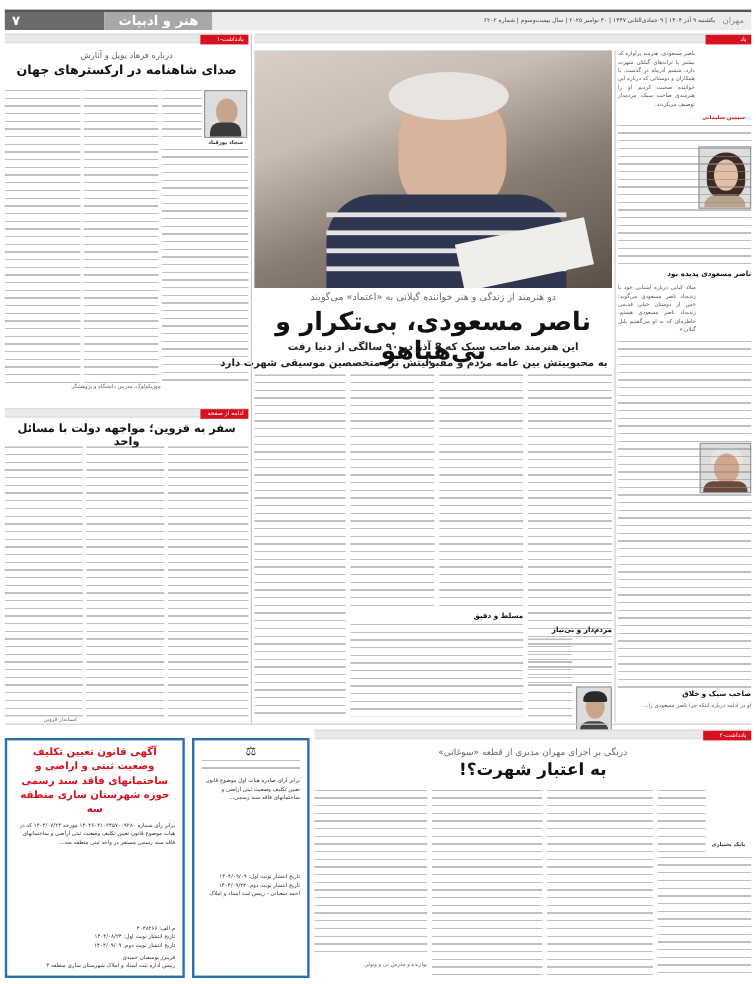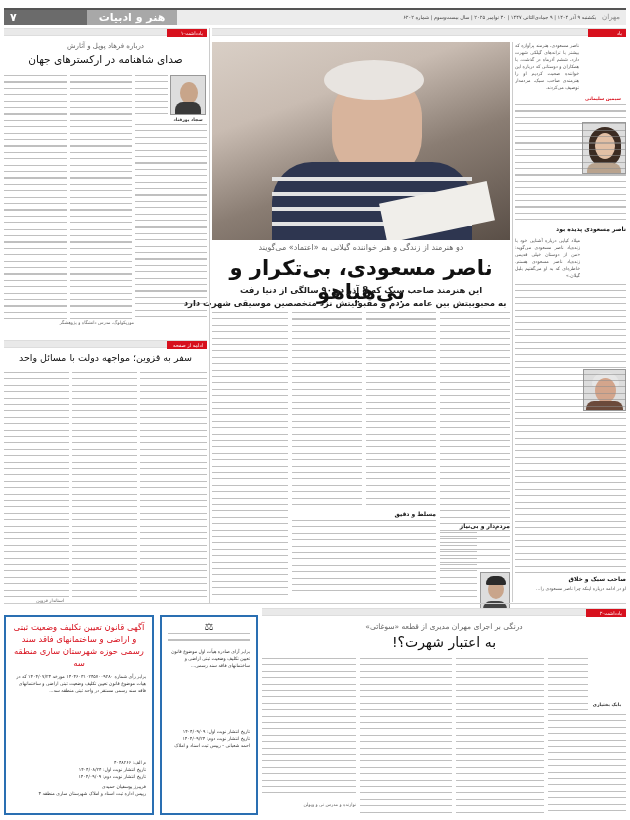--- a/index.html
+++ b/index.html
@@ -16,25 +16,25 @@
 .kicker{position:absolute;top:0;height:8px;background:#d7101d;color:#fff;font-size:5px;line-height:8px;padding:0 4px;direction:rtl;text-align:right}
 .txtblock{font-size:4.6px;line-height:7px;color:#555;direction:rtl;text-align:justify;overflow:hidden}
 .lines{background:repeating-linear-gradient(to bottom,#8c8c8c 0,#8c8c8c 1.1px,transparent 1.1px,transparent 6.4px);opacity:.55}
 .photo-big{background:linear-gradient(160deg,#d9cfc6 0%,#c9bcb2 30%,#8a7d73 60%,#5a4f47 100%);overflow:hidden}
 .stripe{position:absolute;left:0;right:0;height:8px;background:#2f3a5c}
 .face{position:absolute;border-radius:50%}
 .portrait{border:1px solid #999;background:#ddd;overflow:hidden;position:relative}
 .h-main{font-weight:bold;font-size:21px;color:#111;text-align:center;direction:rtl}
 .h-sub{font-size:9px;color:#222;text-align:center;direction:rtl;font-weight:bold}
 .h-kick{font-size:8px;color:#666;text-align:center;direction:rtl}
-.h2{font-size:10px;font-weight:normal;color:#111;text-align:center;direction:rtl}
+.h2{font-size:10px;font-weight:bold;color:#111;text-align:center;direction:rtl}
 .h3{font-size:6px;font-weight:bold;color:#111;direction:rtl;text-align:right}
 .cap{font-size:4.5px;font-weight:bold;color:#333;text-align:center;direction:rtl}
 .ad{border:2px solid #2a6fb2;padding:4px 6px;background:#fff}
-.ad-title{color:#d7101d;font-weight:normal;font-size:8.5px;line-height:12px;text-align:center;direction:rtl}
+.ad-title{color:#d7101d;font-weight:bold;font-size:8.5px;line-height:12px;text-align:center;direction:rtl}
 .ad-body{font-size:4.6px;line-height:7px;color:#333;direction:rtl;text-align:right}
 .vdiv{position:absolute;width:1px;background:#ccc}
 .hdiv{position:absolute;height:1px;background:#ccc}
 </style>
 </head>
 <body>
 
 <div class="abs topline"></div>
 <div class="abs header">
   <div class="hdr-page">۷</div>

